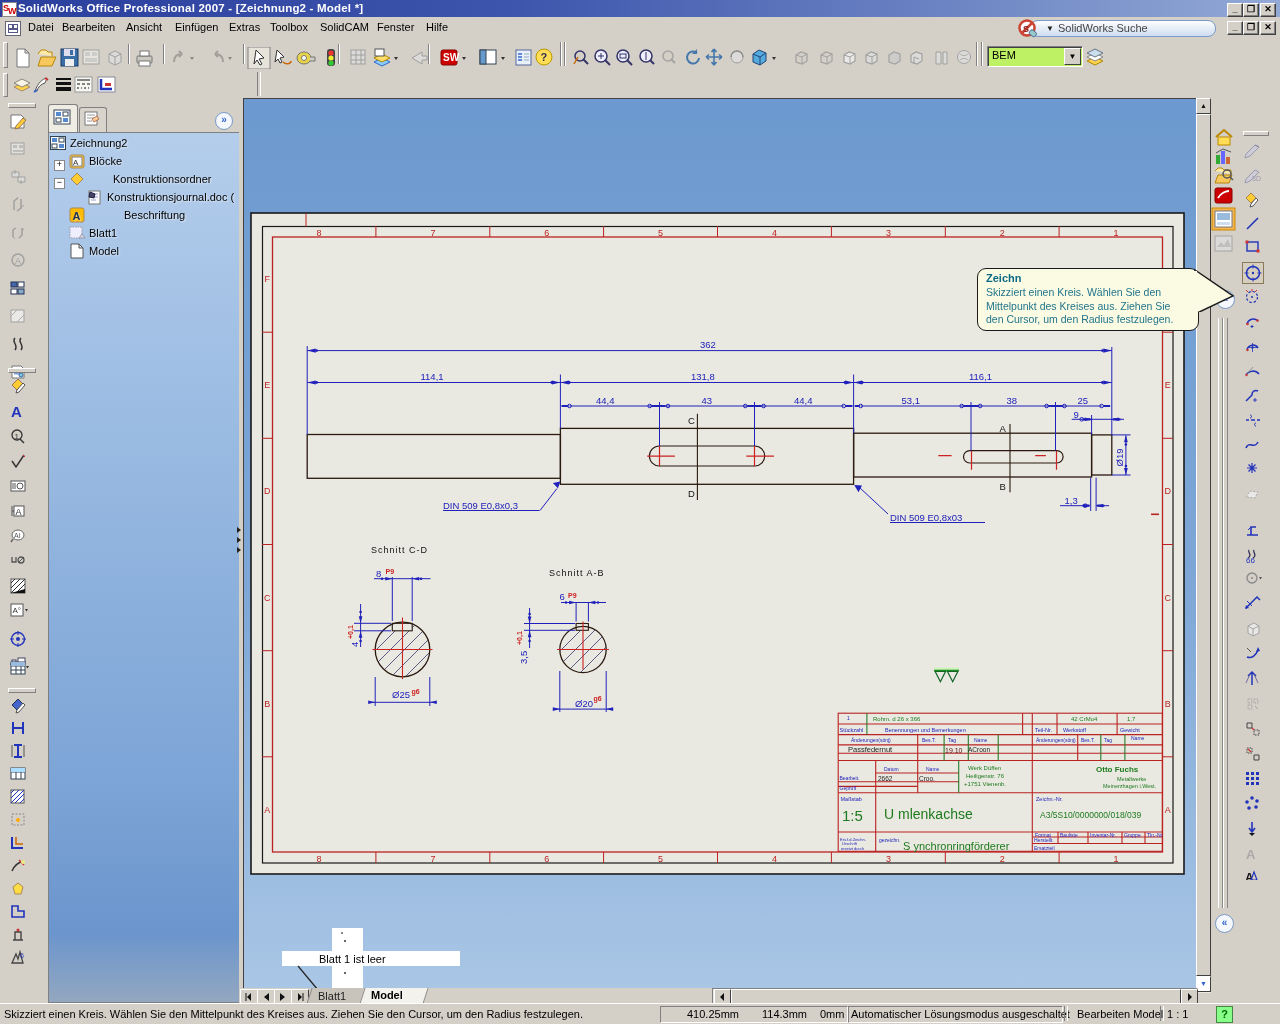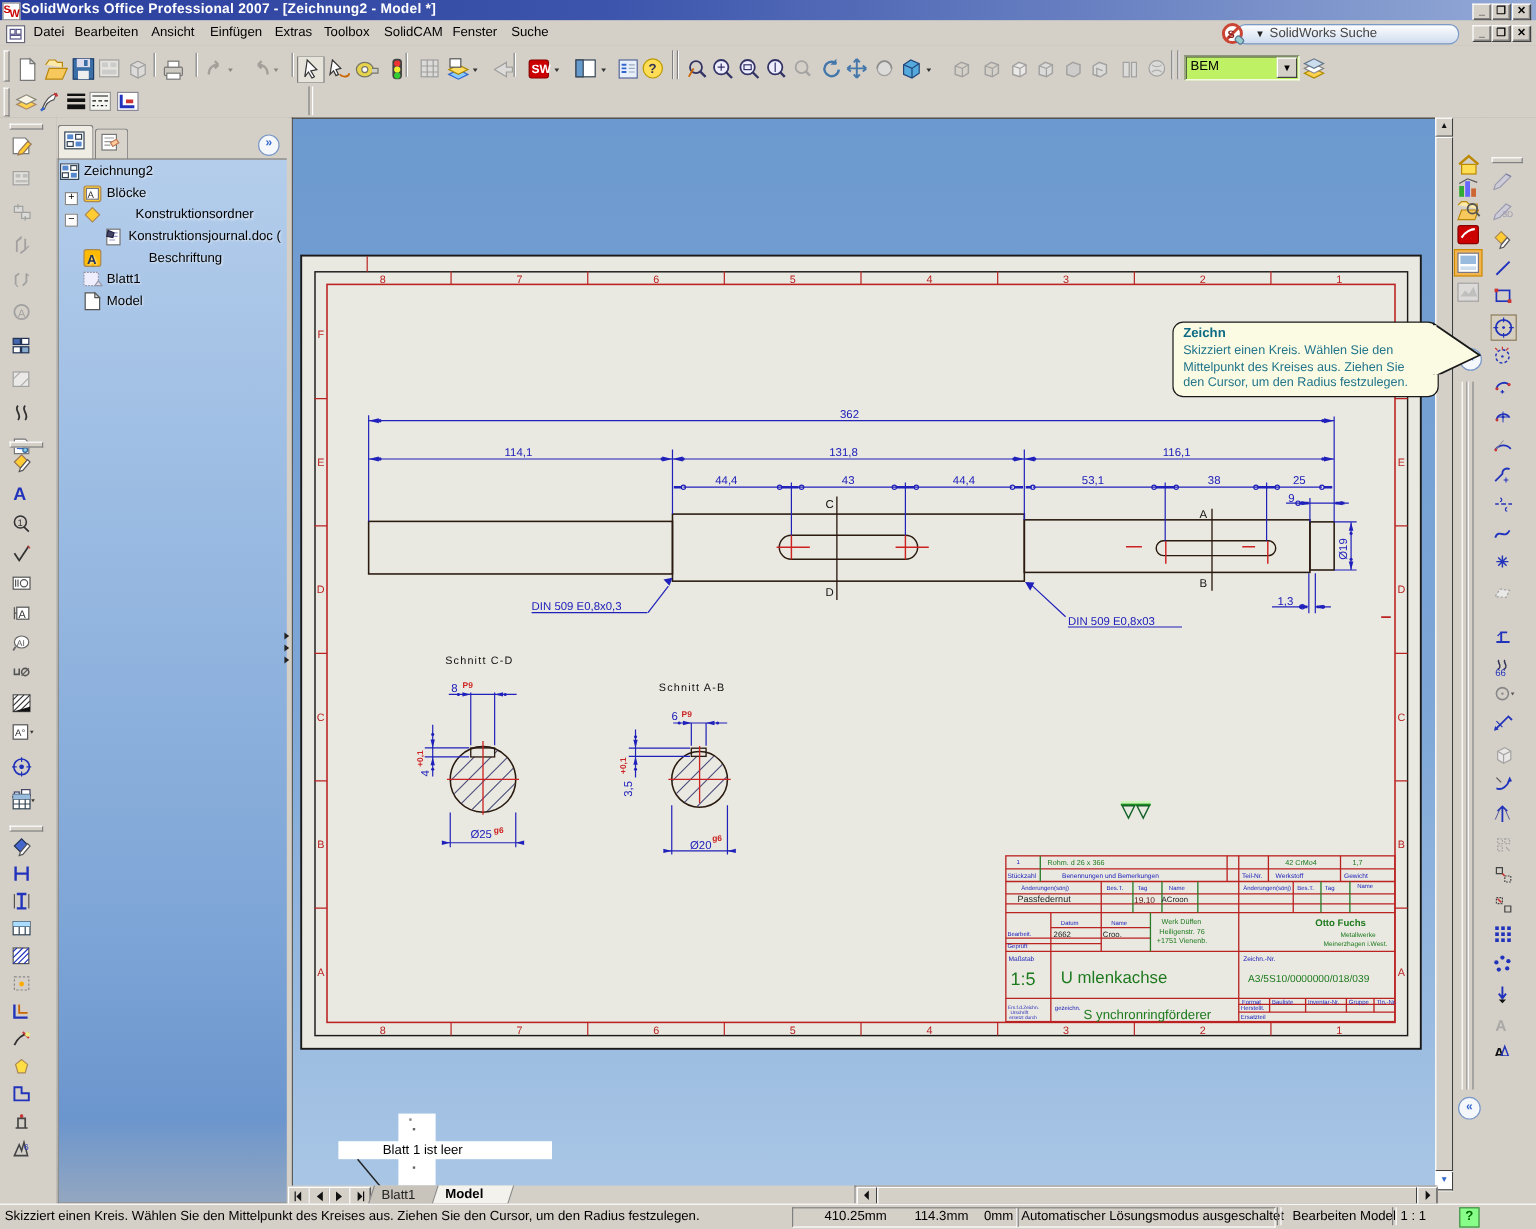--- a/index.html
+++ b/index.html
@@ -61,21 +61,21 @@
  <div class="abs" style="left:2px;top:7px;width:8px;height:2px;border:1px solid #558;"></div>
 </div>
 <span class="abs menu" style="left:28px;">Datei</span>
 <span class="abs menu" style="left:62px;">Bearbeiten</span>
 <span class="abs menu" style="left:126px;">Ansicht</span>
 <span class="abs menu" style="left:175px;">Einfügen</span>
 <span class="abs menu" style="left:229px;">Extras</span>
 <span class="abs menu" style="left:270px;">Toolbox</span>
 <span class="abs menu" style="left:320px;">SolidCAM</span>
 <span class="abs menu" style="left:377px;">Fenster</span>
-<span class="abs menu" style="left:426px;">Suche</span>
+<span class="abs menu" style="left:426px;">Hilfe</span>
 
 <div class="abs" style="left:1030px;top:20px;width:184px;height:15px;border:1px solid #7a9ac8;border-radius:8px;
   background:linear-gradient(180deg,#fdfefe,#cfdcef);"></div>
 <div class="abs" style="left:1018px;top:19px;width:20px;height:19px;">
  <svg width="20" height="19">
   <circle cx="9" cy="9" r="8" fill="#fff" stroke="#aaa"></circle>
   <circle cx="9" cy="9" r="7.5" fill="none" stroke="#c43" stroke-width="2.5"></circle>
   <line x1="3.5" y1="14.5" x2="14.5" y2="3.5" stroke="#c43" stroke-width="2.5"></line>
   <text x="5" y="13" font-size="9" font-weight="bold" fill="#822">S</text>
   <rect x="12" y="11" width="7" height="5" rx="2" fill="#9cc" stroke="#579" transform="rotate(40 14 13)"></rect>

